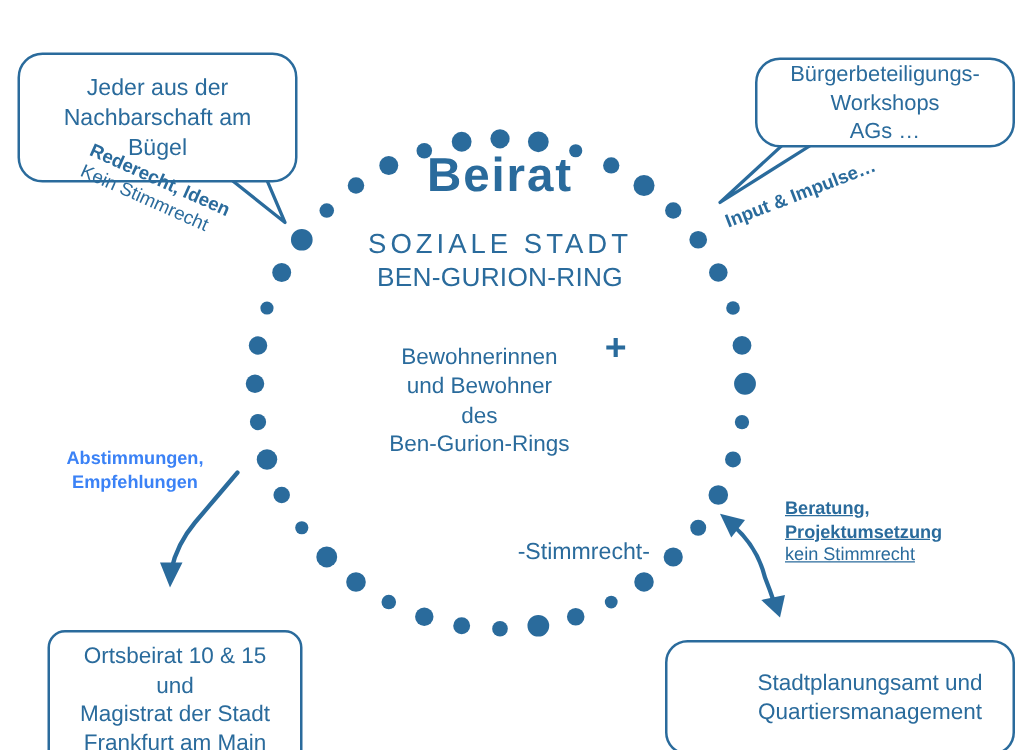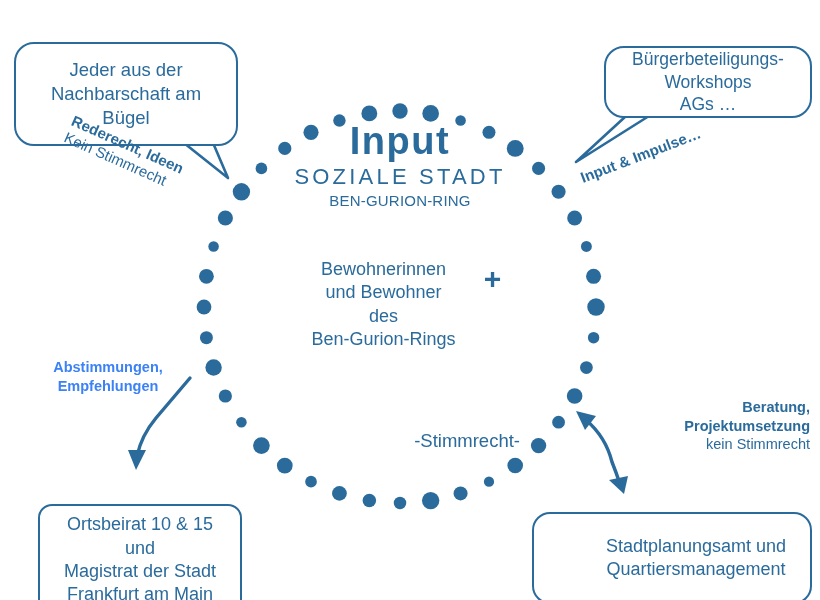--- a/index.html
+++ b/index.html
@@ -69,42 +69,43 @@
     font-size: 38px;
     font-weight: bold;
     letter-spacing: 1.5px;
     line-height: 1.05;
     color: #2a6b9c;
   }
   #title-soziale-stadt {
     font-size: 22px;
     letter-spacing: 3.2px;
     line-height: 1.35;
-    margin-top: 0;
+    margin-top: 18px;
     color: #2a6b9c;
   }
   #title-ben-gurion-ring {
-    font-size: 15px;
+    font-size: 21px;
     letter-spacing: 0.2px;
     line-height: 1.25;
     color: #2a6b9c;
   }
 
   #body-columns {
     position: absolute;
     left: 205px; top: 258px; width: 395px;
     display: flex;
     align-items: flex-start;
     justify-content: center;
   }
   .body-col {
     font-size: 18px;
     line-height: 1.30;
     text-align: center;
     color: #2a6b9c;
+    margin-top: 16px;
   }
   #col-bewohner { width: 180px; }
   #col-vertretung { width: 155px; }
   #plus-sign {
     width: 38px;
     text-align: center;
     font-size: 30px;
     font-weight: bold;
     color: #2a6b9c;
     line-height: 1.0;
@@ -146,24 +147,25 @@
     left: 32px; top: 358px; width: 152px;
     text-align: center;
     font-size: 14.5px;
     font-weight: bold;
     line-height: 1.28;
     color: #3b82f6;
   }
   #label-beratung {
     position: absolute;
     left: 628px; top: 398px; width: 182px;
-    text-align: right;
+    text-align: left;
     font-size: 14.5px;
     line-height: 1.28;
     color: #2a6b9c;
+    text-decoration: underline;
   }
 </style>
 </head>
 <body>
 
 <div id="canvas">
 
   <svg class="svg-layer" viewBox="0 0 820 600">
 
     <g id="dot-ring" fill="#2a6b9c">
@@ -232,21 +234,21 @@
   <div class="rot-label" id="label-rederecht">
     <span class="bold-line">Rederecht, Ideen</span>
     <span class="reg-line">Kein Stimmrecht</span>
   </div>
 
   <div class="rot-label" id="label-input">
     <span class="bold-line">Input &amp; Impulse…</span>
   </div>
 
   <div id="circle-title">
-    <div id="title-beirat">Input</div>
+    <div id="title-beirat">Beirat</div>
     <div id="title-soziale-stadt">SOZIALE STADT</div>
     <div id="title-ben-gurion-ring">BEN-GURION-RING</div>
   </div>
 
   <div id="body-columns">
     <div class="body-col" id="col-bewohner">Bewohnerinnen<br>und Bewohner<br>des<br>Ben-Gurion-Rings</div>
     <div id="plus-sign">+</div>
   </div>
 
   <div id="stimmrecht-label">-Stimmrecht-</div>

